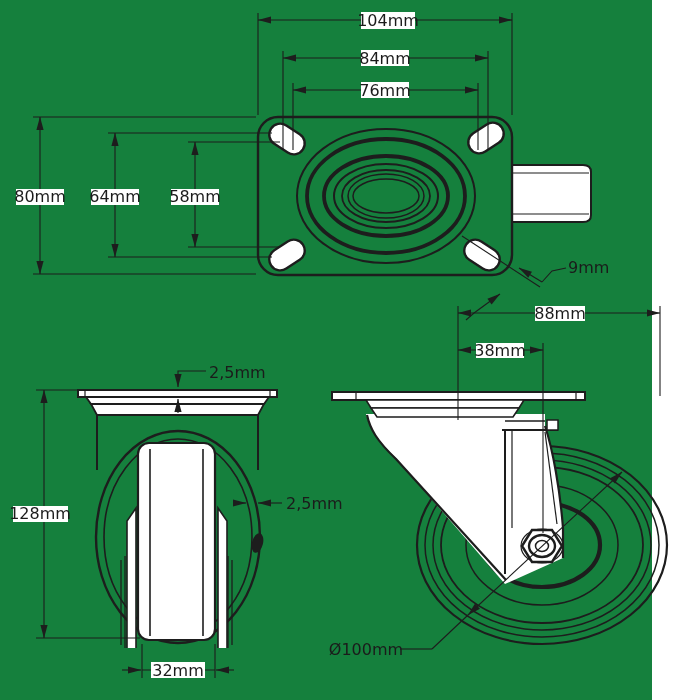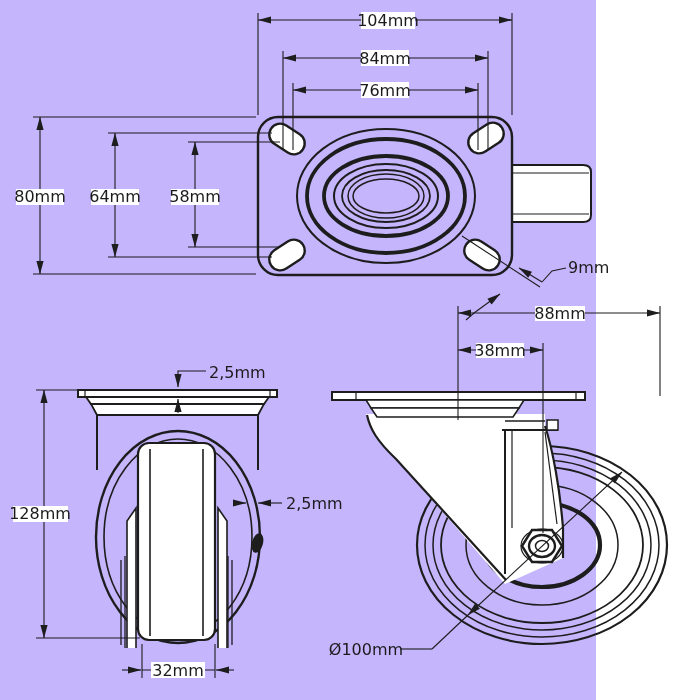--- a/index.html
+++ b/index.html
@@ -1,16 +1,16 @@
 <!DOCTYPE html>
 <html><head>
 <meta charset="utf-8">
 <style>
   html,body{margin:0;padding:0;background:#ffffff;width:700px;height:700px;overflow:hidden;}
-  #stage{width:596px;height:700px;position:relative;background:#c4b5fd;}
+  #stage{width:652px;height:700px;position:relative;background:#15803d;}
   svg{display:block;}
   .ln{stroke:#1d1d1d;fill:none;stroke-linecap:butt;}
   .s11{stroke-width:1.1;} .s12{stroke-width:1.2;} .s13{stroke-width:1.3;}
   .s15{stroke-width:1.5;} .s16{stroke-width:1.6;} .s18{stroke-width:1.8;}
   .s2{stroke-width:2;}   .s22{stroke-width:2.2;} .s24{stroke-width:2.4;}
   .s38{stroke-width:3.8;} .s42{stroke-width:4.2;}
   .wf{fill:#ffffff;}
   .t{font-family:"DejaVu Sans","Liberation Sans",sans-serif;font-size:16px;fill:#1b1b1b;}
   .tm{text-anchor:middle;}
   .bg{fill:#ffffff;}

